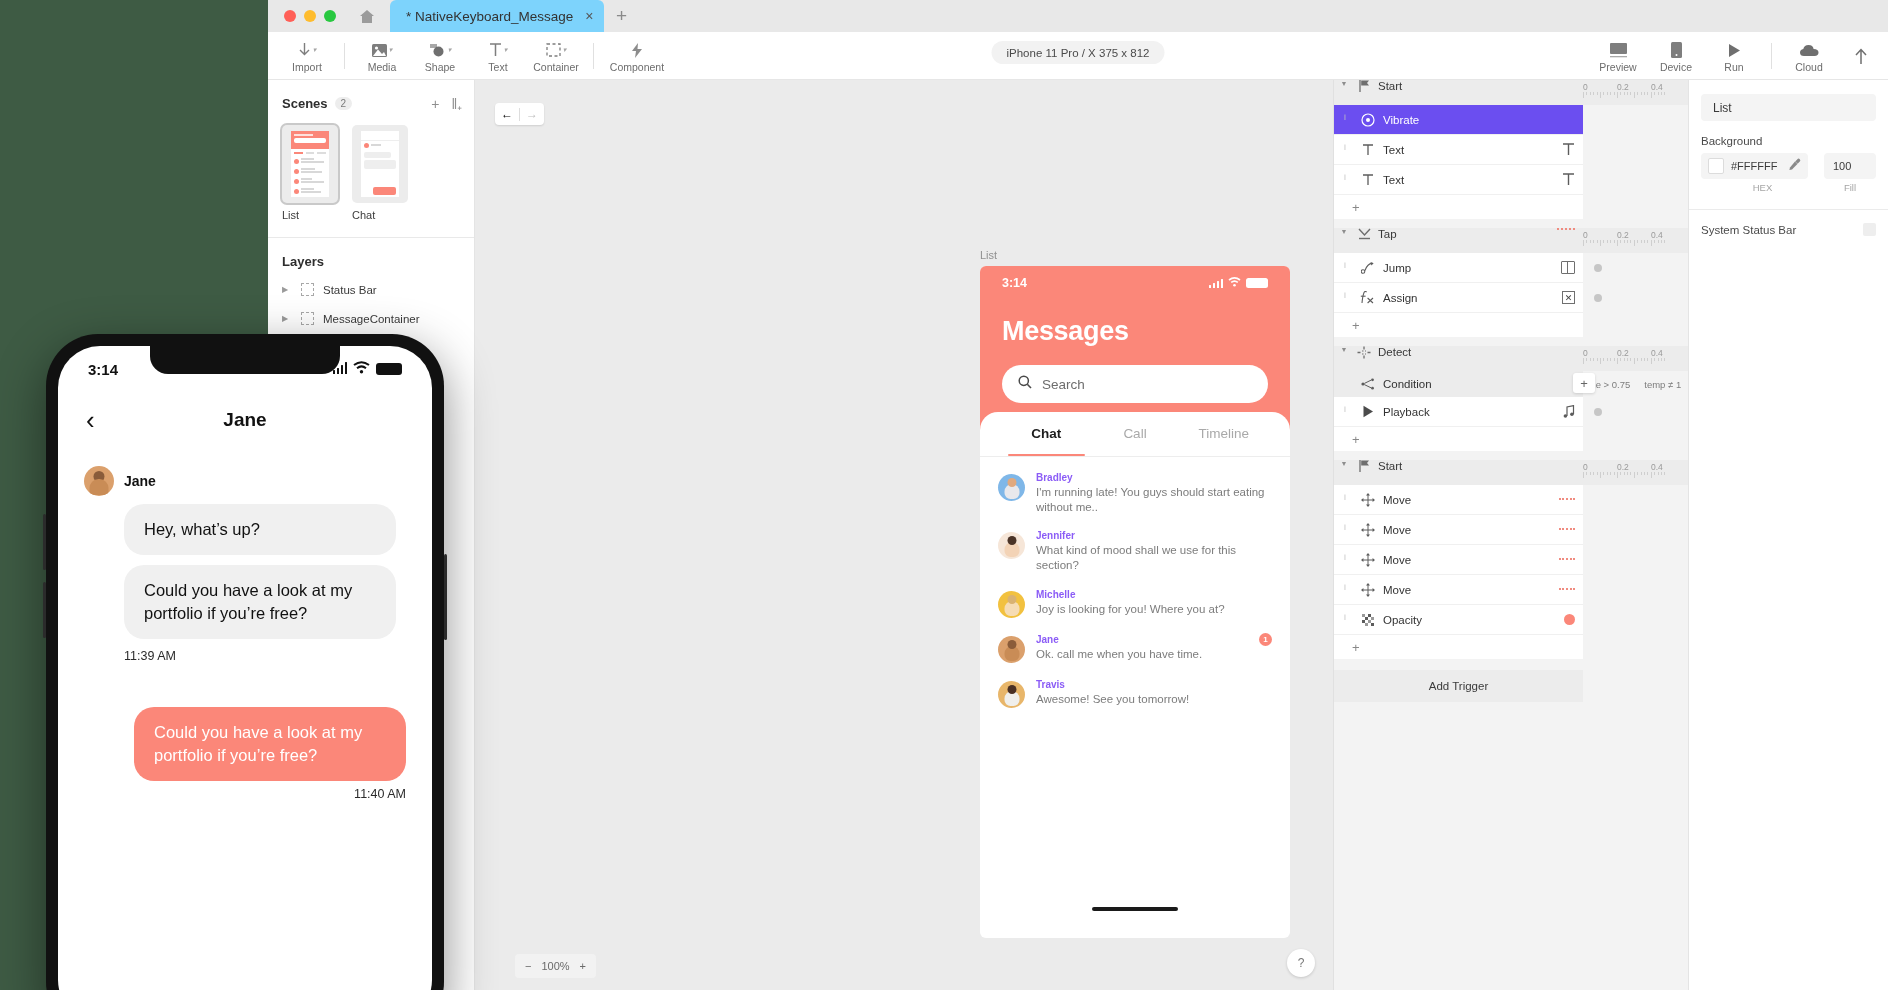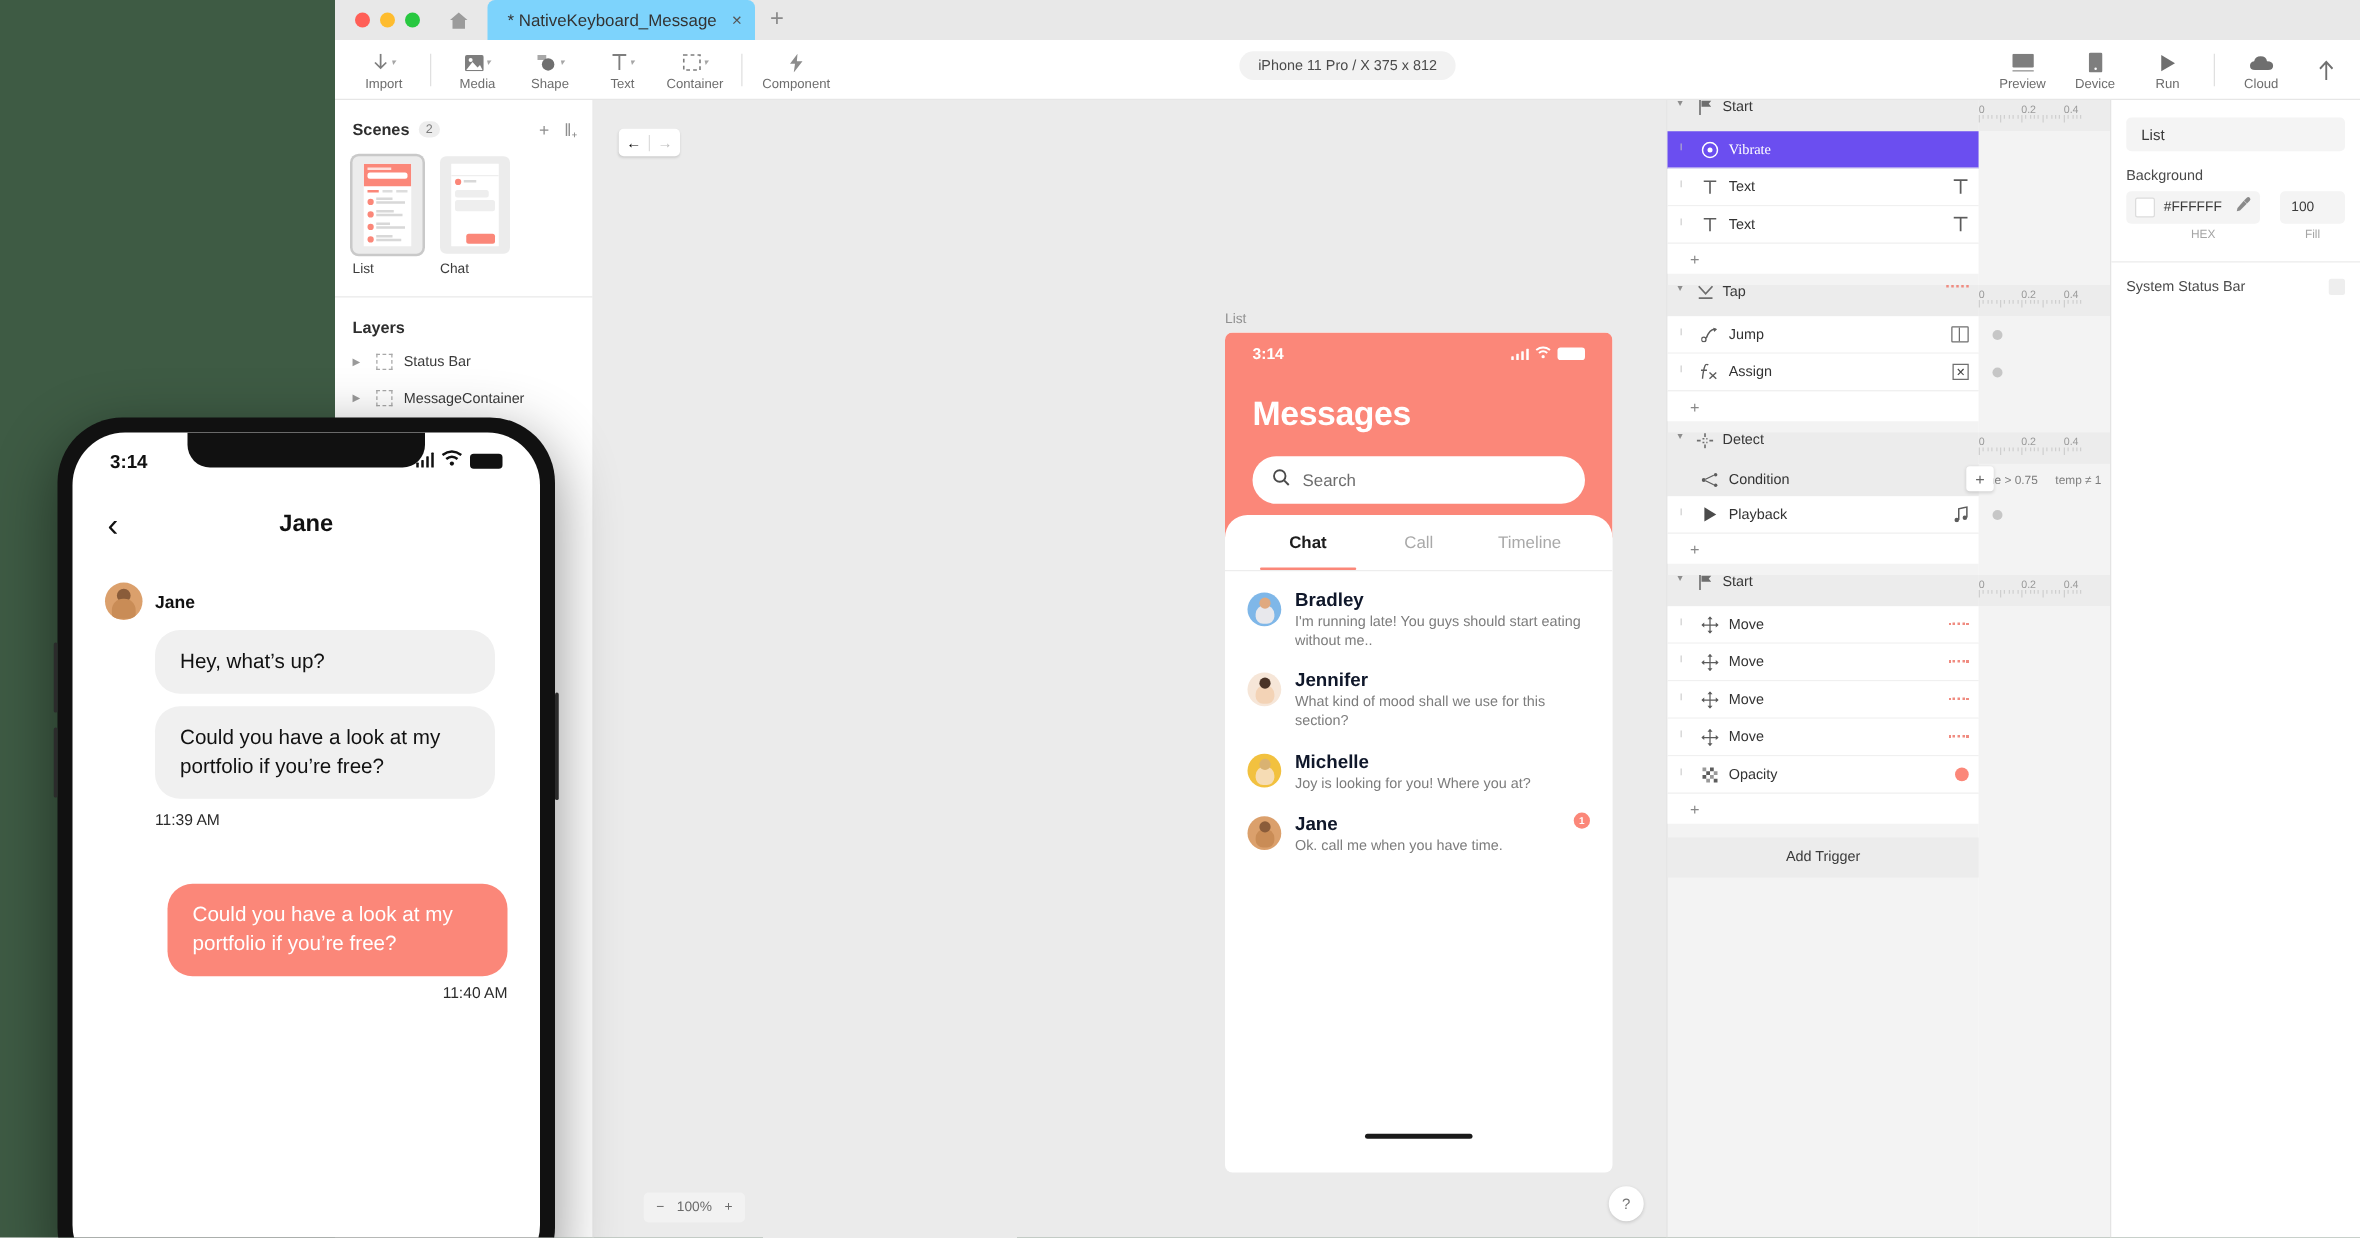--- a/index.html
+++ b/index.html
@@ -131,21 +131,21 @@
   .ab-tab { flex: 1; text-align: center; font-size: 13.5px; color: #a9a9a9; position: relative; height: 44px; line-height: 44px; cursor: pointer; }
   .ab-tab.active { color: #1d1d1d; font-weight: bold; }
   .ab-tab.active::after { content:""; position: absolute; left: 6px; right: 6px; bottom: 0; height: 2.5px; background: #fb8779; border-radius: 2px; }
   #ab-divider { height: 1px; background: #ededed; margin: 0 0px; }
   #ab-list { padding: 8px 18px 0 18px; }
   .msg-row { display: flex; gap: 11px; padding: 7px 0 9px; cursor: pointer; position: relative; }
   .avatar { width: 27px; height: 27px; border-radius: 50%; flex: none; margin-top: 2px; position: relative; overflow: hidden; }
   .avatar .face { position:absolute; left: 50%; transform: translateX(-50%); bottom: 2px; width: 15px; height: 15px; border-radius: 50% 50% 40% 40%; }
   .avatar .head { position:absolute; left: 50%; transform: translateX(-50%); top: 4px; width: 9px; height: 9px; border-radius: 50%; }
   .msg-body { flex: 1; min-width: 0; }
-  .msg-name { font-size: 15px; font-weight: bold; color: #0f172a; }
+  .msg-name { font-size: 10px; font-weight: bold; color: #8b5cf6; }
   .msg-prev { font-size: 11.5px; color: #7c7c7c; line-height: 1.28; margin-top: 2px; }
   .unread { position: absolute; right: 0; top: 6px; width: 13px; height: 13px; border-radius: 50%; background: #fb8779; color: #fff; font-size: 8px; display:flex; align-items:center; justify-content:center; font-weight: bold; }
   #home-ind { position: absolute; bottom: 9px; left: 50%; transform: translateX(-50%); width: 86px; height: 4px; border-radius: 2px; background: #1a1a1a; }
 
   #zoom-ctl {
     position: absolute; left: 40px; bottom: 12px; height: 24px; background: #f2f2f2;
     border-radius: 4px; display: flex; align-items: center; gap: 10px; padding: 0 10px;
     font-size: 11px; color: #6a6a6a;
   }
   #zoom-ctl span { cursor: pointer; }
@@ -164,21 +164,21 @@
   .tg-header { display: flex; align-items: flex-start; height: 25px; background: #ececec; padding-left: 4px; gap: 6px; }
   .tg-header .arrow { color: #8d8d8d; font-size: 7px; width: 12px; text-align:center; cursor:pointer; }
   .tg-header .tname { font-size: 11.5px; color: #383838; }
   .tg-header .hico { width: 16px; display:flex; align-items:center; justify-content:center; color:#6e6e6e; }
   .tg-header .dashline { margin-left: auto; margin-right: 8px; width: 18px; height: 3px; border-top: 2px dotted #f08b80; }
   .act-row {
     display: flex; align-items: center; height: 30px; background: #fff; border-bottom: 1px solid #f0f0f0;
     padding-left: 4px; gap: 7px; cursor: pointer; position: relative;
   }
   .act-row.sel { background: #6b4ef0; }
-  .act-row.sel .aname, .act-row.sel .aico { color: #fff; font-family: Liberation Serif, serif; }
+  .act-row.sel .aname, .act-row.sel .aico { color: #fff; }
   .rail { width: 14px; height: 30px; display:flex; align-items:center; justify-content:center; color:#c2c2c2; font-size: 9px; }
   .aico { width: 17px; display:flex; align-items:center; justify-content:center; color: #5c5c5c; }
   .aname { font-size: 11.5px; color: #333; }
   .act-right { margin-left: auto; margin-right: 8px; display: flex; align-items: center; }
   .mini-dash { width: 16px; height: 3px; border-top: 2px dotted #f08b80; }
   .sq-ico { width: 14px; height: 13px; border: 1.3px solid #6f6f6f; border-radius: 1px; position: relative; }
   .sq-ico::after { content:""; position:absolute; left: 5px; top: 0; bottom: 0; width: 1.3px; background: #6f6f6f; }
   .x-ico { width: 13px; height: 13px; border: 1.2px solid #6f6f6f; display:flex; align-items:center; justify-content:center; font-size: 9px; color:#444; }
   .dot-coral { width: 11px; height: 11px; border-radius: 50%; background: #fb8779; }
   .add-row { display: flex; align-items: center; height: 24px; background: #fff; padding-left: 4px; gap: 7px; cursor: pointer; }
@@ -597,20 +597,30 @@
               <div class="avatar" style="background:#dba06c">
                   <span class="face" style="background:#c98c56"></span>
                   <span class="head" style="background:#8a5c3a"></span>
                 </div>
               <div class="msg-body">
                 <div class="msg-name">Jane</div>
                 <div class="msg-prev">Ok. call me when you have time.</div>
               </div>
               <span class="unread">1</span>
             </div>
+            <div class="msg-row">
+              <div class="avatar" style="background:#e8b66a">
+                  <span class="face" style="background:#f0efec"></span>
+                  <span class="head" style="background:#4a3024"></span>
+                </div>
+              <div class="msg-body">
+                <div class="msg-name">Travis</div>
+                <div class="msg-prev">Awesome! See you tomorrow!</div>
+              </div>
+            </div>
           </div>
           <div id="home-ind"></div>
         </div>
       </div>
 
       <div id="zoom-ctl">
         <span>−</span>
         <span>100%</span>
         <span>+</span>
       </div>

